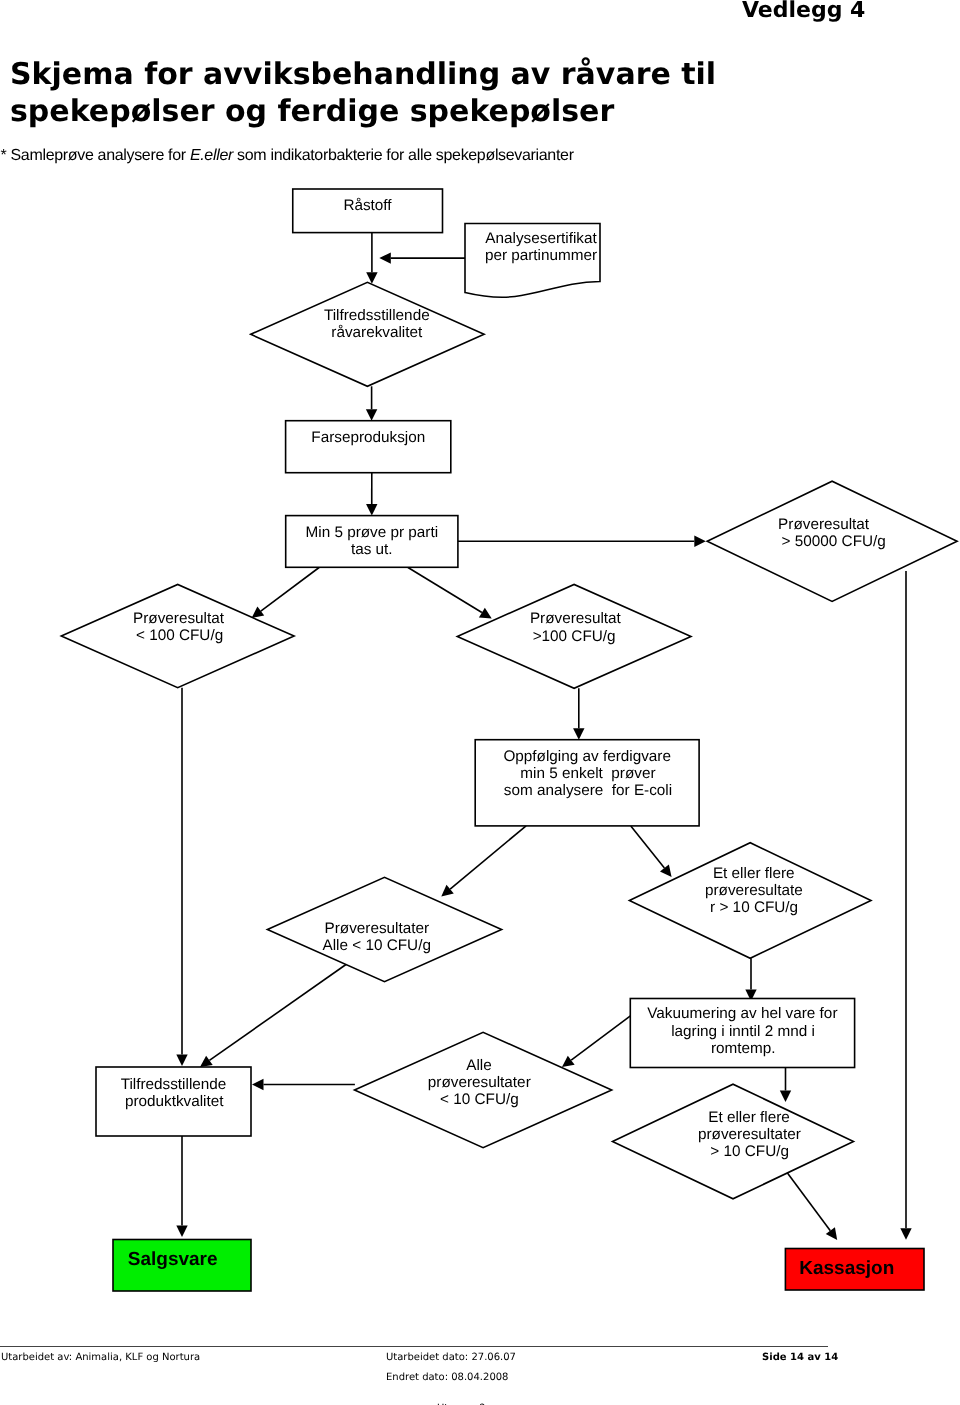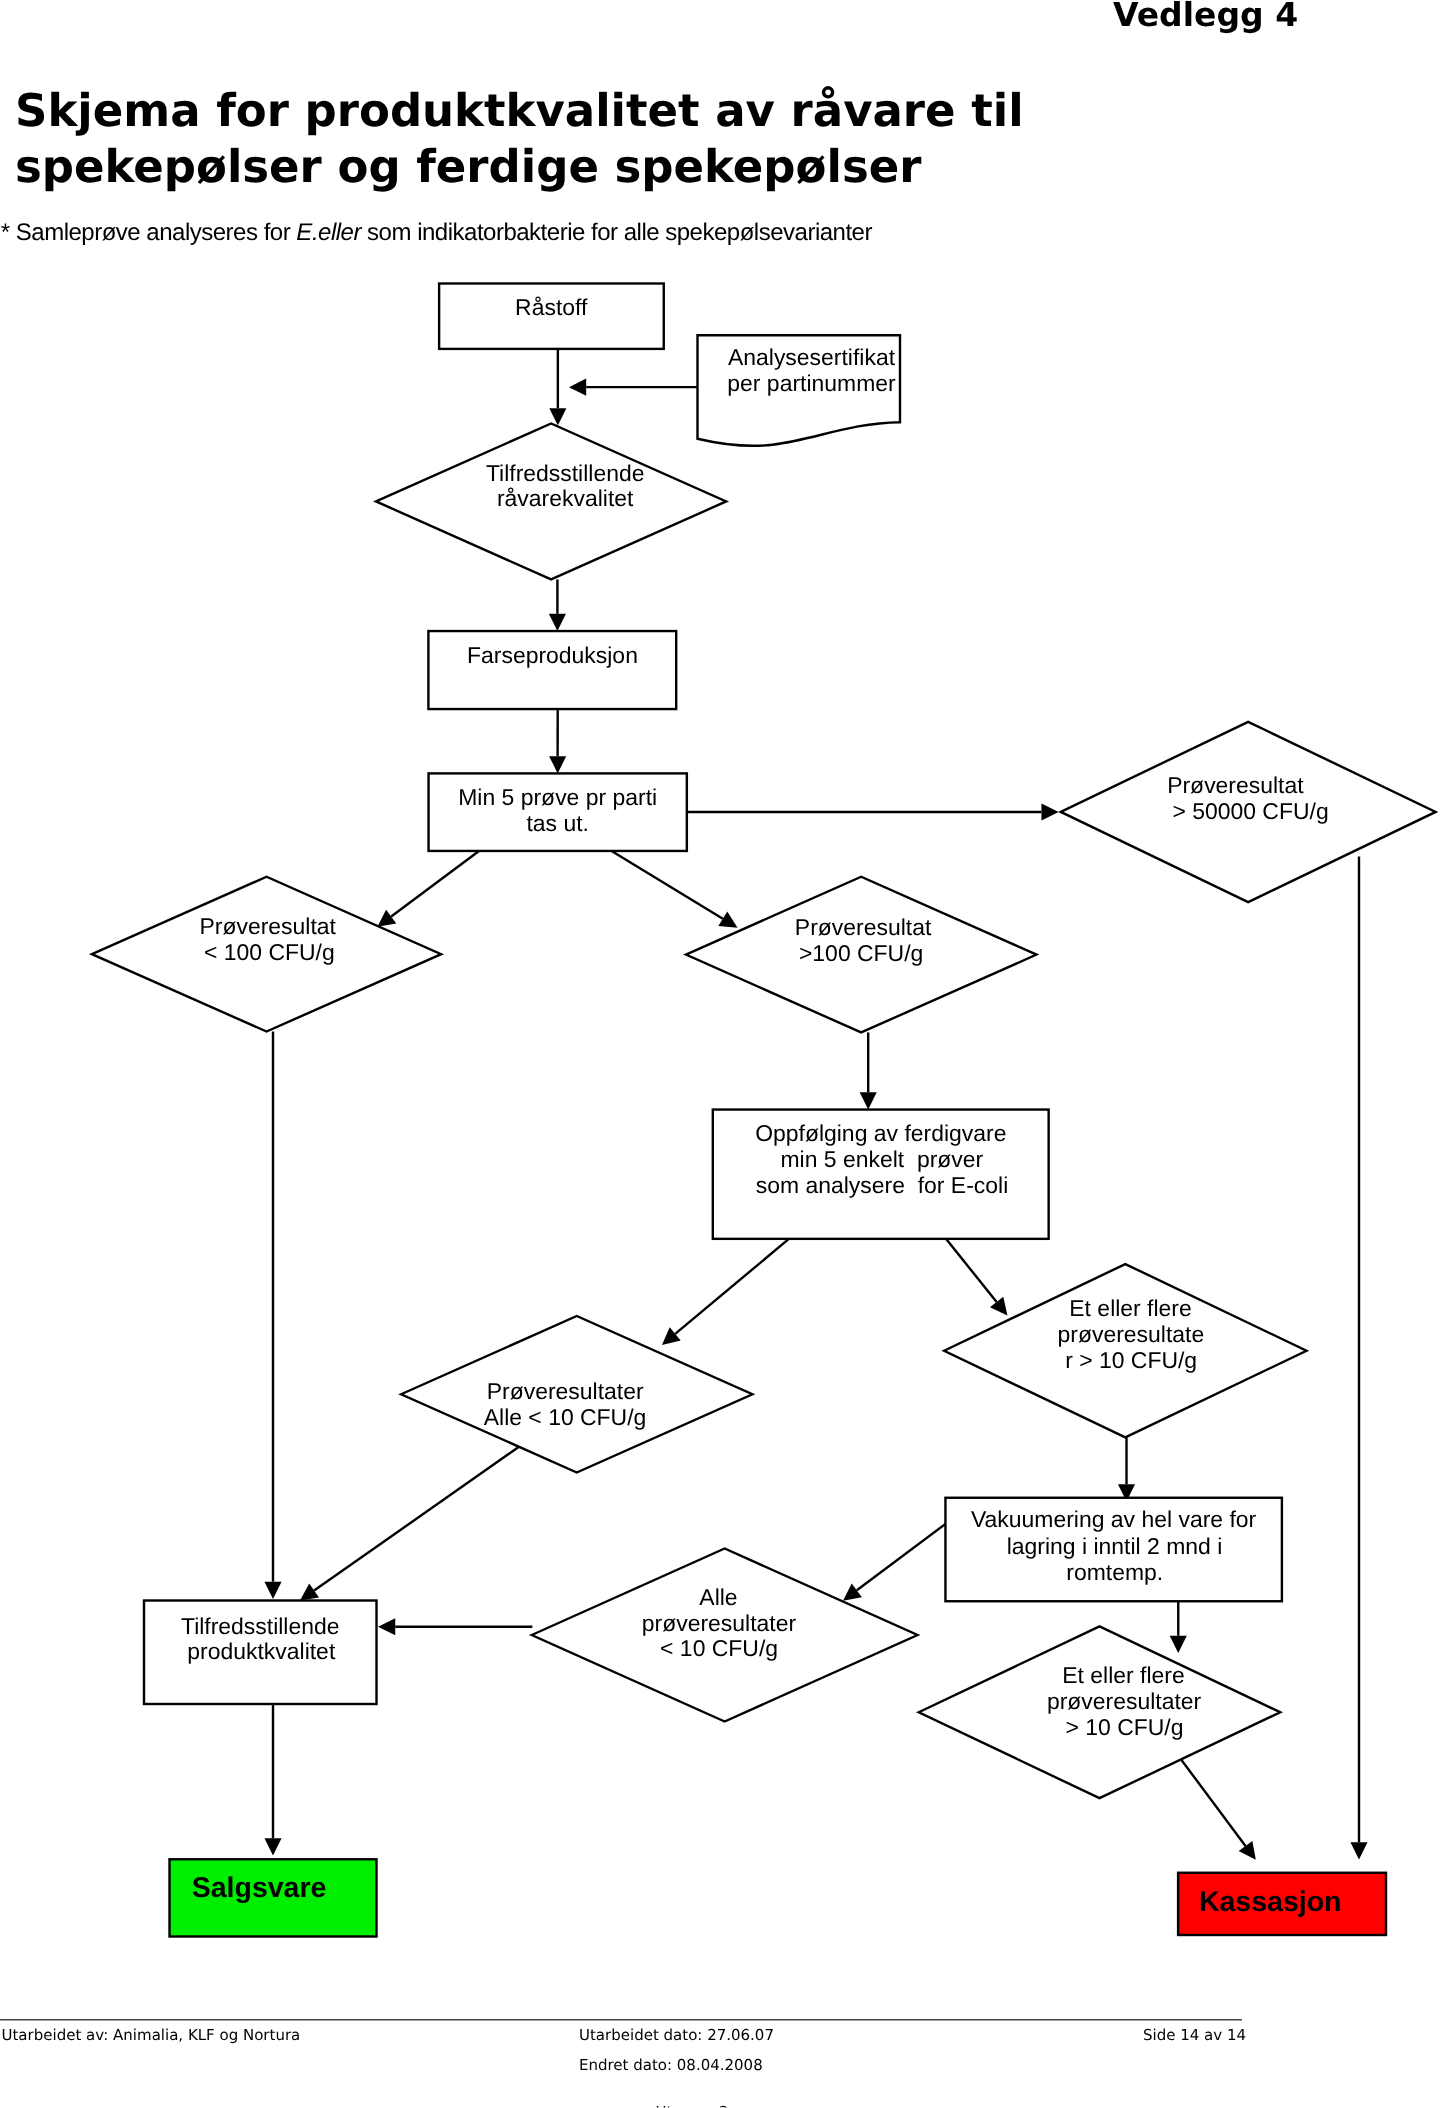--- a/index.html
+++ b/index.html
@@ -27,30 +27,30 @@
   svg#flow .bold { font-weight:bold; font-size:19px; }
 
   #footer { position:absolute; left:0; top:1346px; width:960px; }
   #ftr-rule { position:absolute; left:0; top:0px; width:828px; height:1.3px; background:#444; }
   #footer .ft { position:absolute; font-family:"DejaVu Sans", sans-serif;
                 font-size:10px; white-space:pre; line-height:19.2px; }
   #ft-left { left:1px; top:2.2px; }
   #ft-c1 { left:386px; top:2.2px; }
   #ft-c2 { left:386px; top:22.2px;text-align:right; }
   #ft-c3 { left:437px; top:53px; }
-  #ft-right { left:762px; top:2.2px; }
+  #ft-right { left:762px; top:2.2px;font-weight:bold; }
 </style>
 </head>
 <body>
 
 <div id="page">
   <div id="vedlegg">Vedlegg 4</div>
-  <div id="title">Skjema for produktkvalitet av råvare til
+  <div id="title">Skjema for avviksbehandling av råvare til
 spekepølser og ferdige spekepølser</div>
-  <div id="note"><span>* Samleprøve analyseres for </span><span class="it">E.eller</span><span> som indikatorbakterie for alle spekepølsevarianter</span></div>
+  <div id="note"><span>* Samleprøve analysere for </span><span class="it">E.eller</span><span> som indikatorbakterie for alle spekepølsevarianter</span></div>
 
   <svg id="flow" viewBox="0 0 960 1405">
 <g>
     <line class="ln" x1="371.9" y1="232.6" x2="371.90" y2="272.20"></line>
     <polygon class="ah" points="371.9,283.7 366.20,272.20 377.60,272.20"></polygon>
     <line class="ln" x1="465.0" y1="258.1" x2="390.80" y2="258.10"></line>
     <polygon class="ah" points="379.3,258.1 390.80,252.40 390.80,263.80"></polygon>
     <line class="ln" x1="371.6" y1="386.3" x2="371.60" y2="409.20"></line>
     <polygon class="ah" points="371.6,420.7 365.90,409.20 377.30,409.20"></polygon>
     <line class="ln" x1="371.8" y1="472.7" x2="371.75" y2="504.10"></line>

